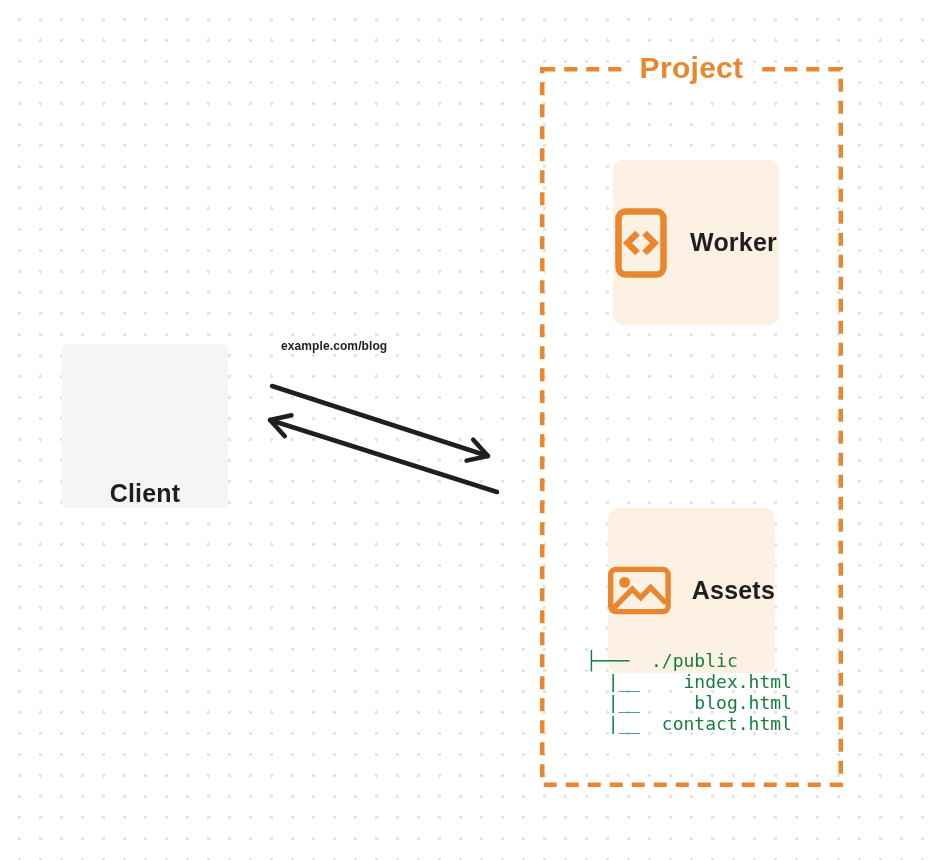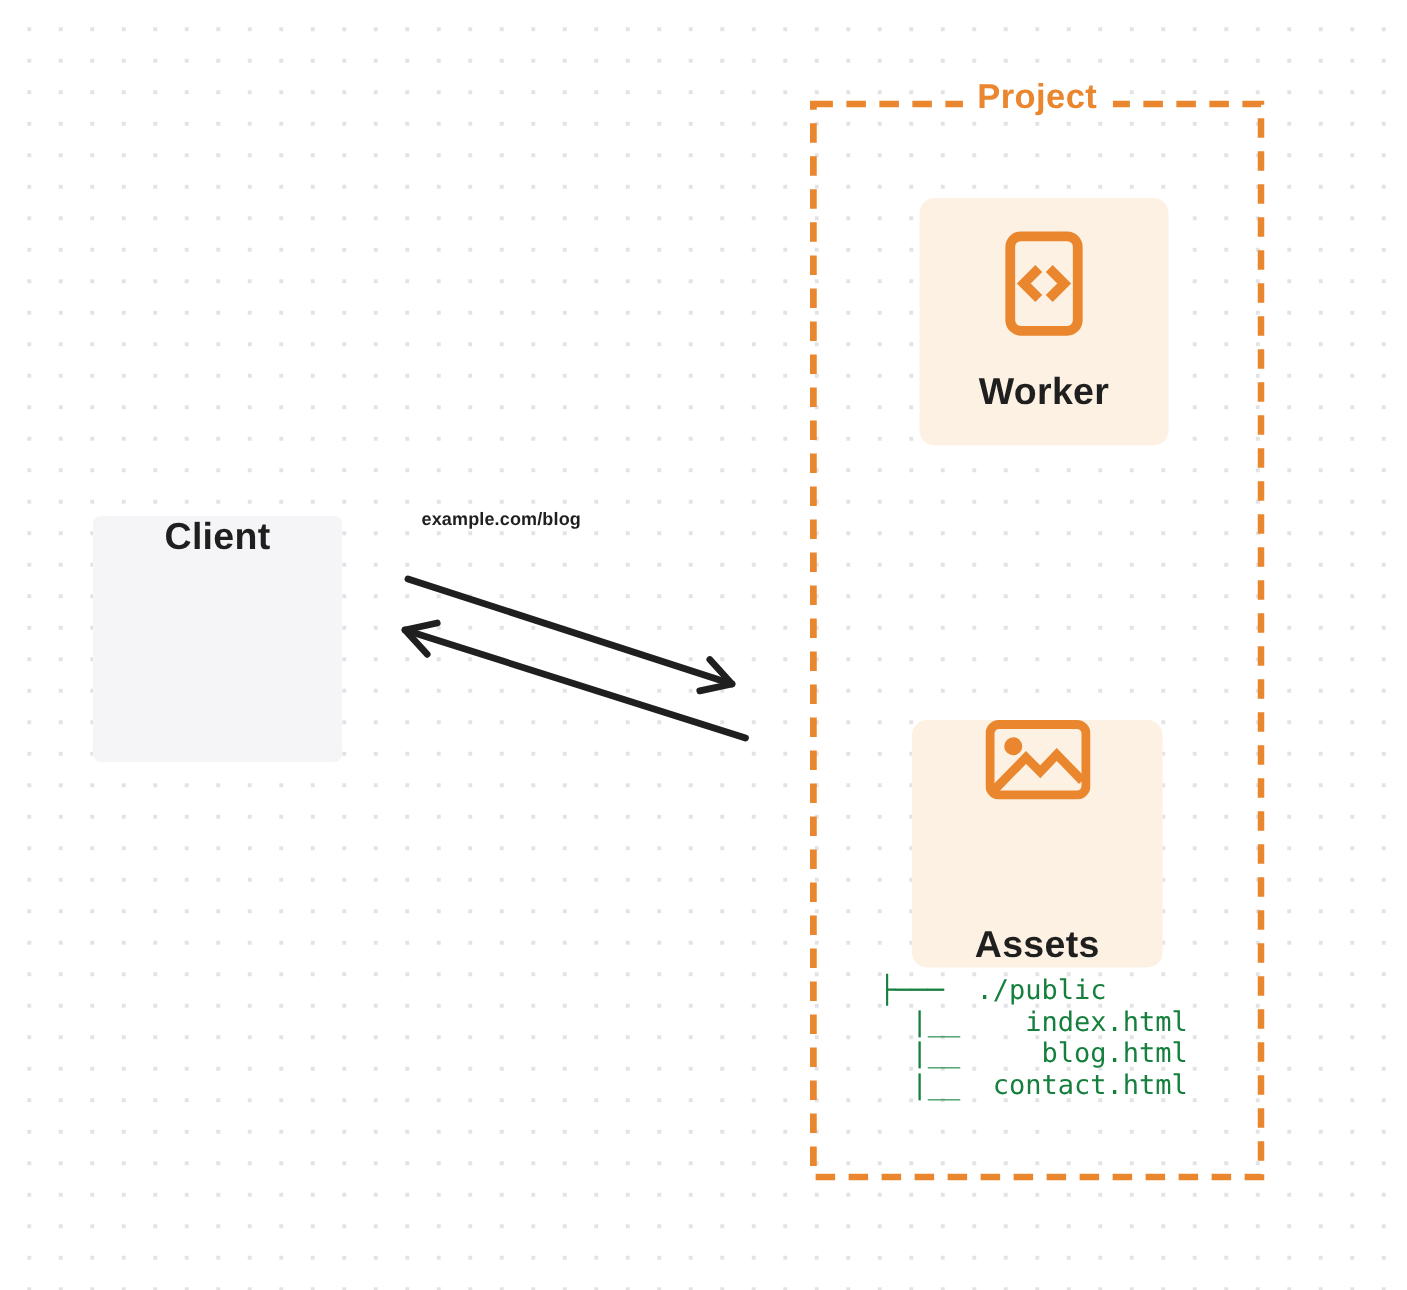--- a/index.html
+++ b/index.html
@@ -20,21 +20,21 @@
     background-position: 9px 9px;
     font-family: "Liberation Sans", sans-serif;
     color: var(--ink);
   }
   .client-box {
     position: absolute;
     left: 62px; top: 344px;
     width: 166px; height: 164px;
     background: var(--client-bg);
     border-radius: 5px;
-    display: flex; align-items: flex-start; justify-content: center;
+    display: flex; align-items: flex-end; justify-content: center;
   }
   .client-box .label {
     font-size: 25px; font-weight: 700; letter-spacing: 0.2px;
   }
   .request-label {
     position: absolute;
     left: 281px; top: 339px;
     font-size: 12px; font-weight: 700;
     letter-spacing: 0.1px;
     white-space: nowrap;
@@ -66,30 +66,30 @@
     stroke-width: 4.5px;
     stroke-dasharray: 13 9;
   }
   .project-label {
     position: absolute;
     top: -16px; left: 50%;
     transform: translateX(-50%);
     background: #ffffff;
     padding: 0 10px;
     color: var(--accent);
-    font-size: 23px; font-weight: 700;
+    font-size: 30px; font-weight: 700;
     letter-spacing: 0.3px;
     white-space: nowrap;
   }
   .card {
     position: absolute;
     border-radius: 10px;
     background: var(--card-bg);
-    display: flex; flex-direction: column;
-    align-items: center; justify-content: center;
+    display: flex; flex-direction: row;
+    align-items: center; justify-content: center; margin-top: 28px;
   }
   .card .icon { color: var(--accent); display: block; }
   .card .card-label {
     font-size: 25px; font-weight: 700; letter-spacing: 0.2px;
     color: var(--ink);
   }
   .worker-card { left: 613px; top: 132px; width: 166px; height: 165px; gap: 23px; }
   .assets-card { left: 608px; top: 480px; width: 167px; height: 165px; gap: 21px; justify-content: space-between; }
   .file-tree {
     position: absolute;

